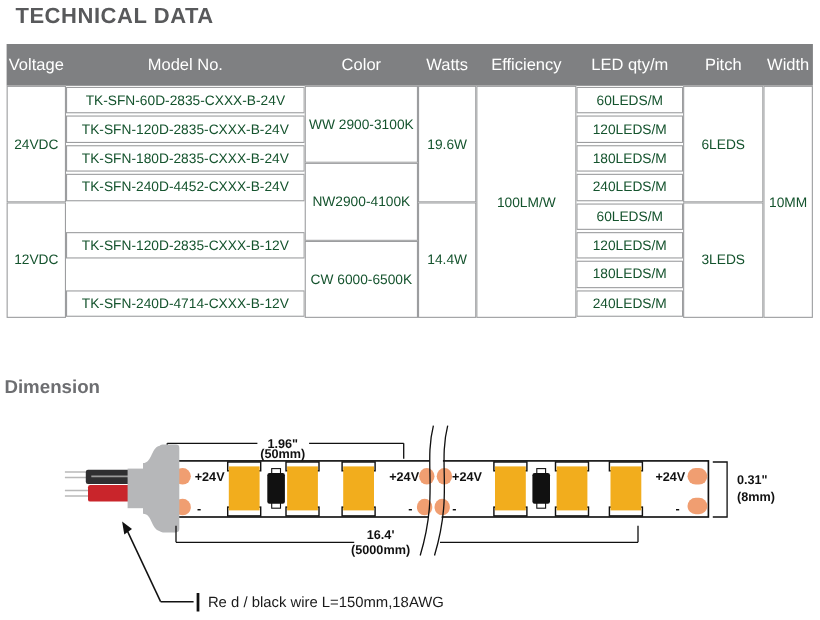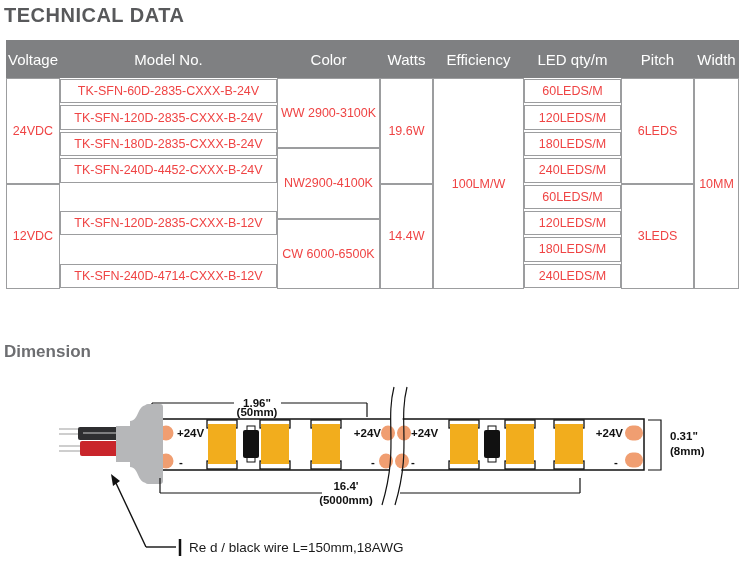--- a/index.html
+++ b/index.html
@@ -1,32 +1,32 @@
 <!DOCTYPE html>
 <html><head>
 <meta charset="utf-8">
 <style>
   html,body{margin:0;padding:0;background:#fff;}
   .page{position:relative;width:745px;height:564px;background:#fff;overflow:hidden;
         font-family:"Liberation Sans",sans-serif;}
-  .page-title{position:absolute;left:4px;top:4px;font-size:20px;font-weight:bold;
+  .page-title{position:absolute;left:14px;top:4px;font-size:20px;font-weight:bold;
         color:#58595b;letter-spacing:.5px;}
   .section-title{position:absolute;left:4px;top:342px;font-size:17px;font-weight:bold;
         color:#6d6e71;}
   
   .tech-table{position:absolute;left:6px;top:40px;width:733px;}
   .thead{display:grid;grid-template-columns:54px 217px 103px 53px 91px 97px 73px 45px;
         height:38px;background:#7f8082;}
   .th{color:#fff;font-size:15px;display:flex;align-items:center;justify-content:center;
         white-space:nowrap;}
   .tbody{position:relative;display:grid;
         grid-template-columns:54px 217px 103px 53px 91px 97px 73px 45px;
         grid-template-rows:repeat(24,1fr);height:211px;}
   .cell{border:1px solid #9c9d9f;display:flex;align-items:center;justify-content:center;
-        font-size:12.5px;color:#ef4444;background:#fff;white-space:nowrap;}
+        font-size:12.5px;color:#14532d;background:#fff;white-space:nowrap;}
   .cell.gap{margin:1px 0;}
   
   .diagram{position:absolute;left:0;top:340px;}
   text{font-family:"Liberation Sans",sans-serif;}
   .dimtxt{font-size:11.5px;font-weight:bold;fill:#111;}
   .padtxt{font-size:11.5px;font-weight:bold;fill:#111;}
   .notetxt{font-size:13.5px;fill:#1a1a1a;}
 </style>
 </head>
 <body>

